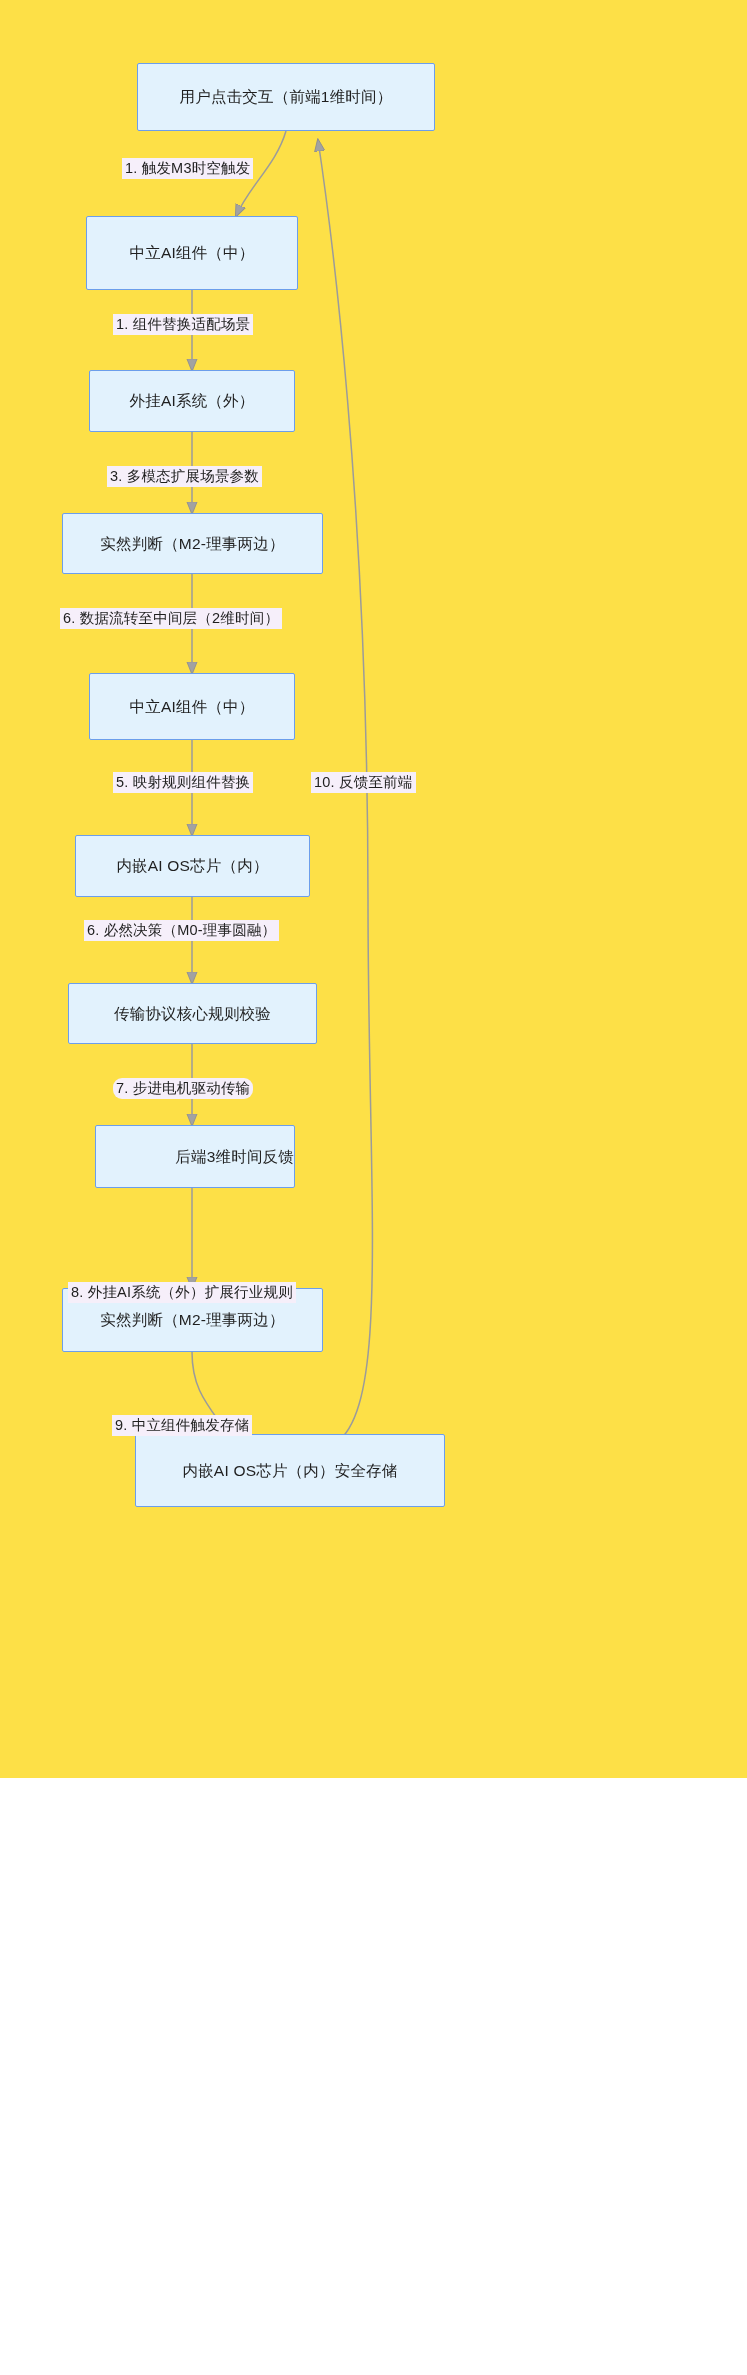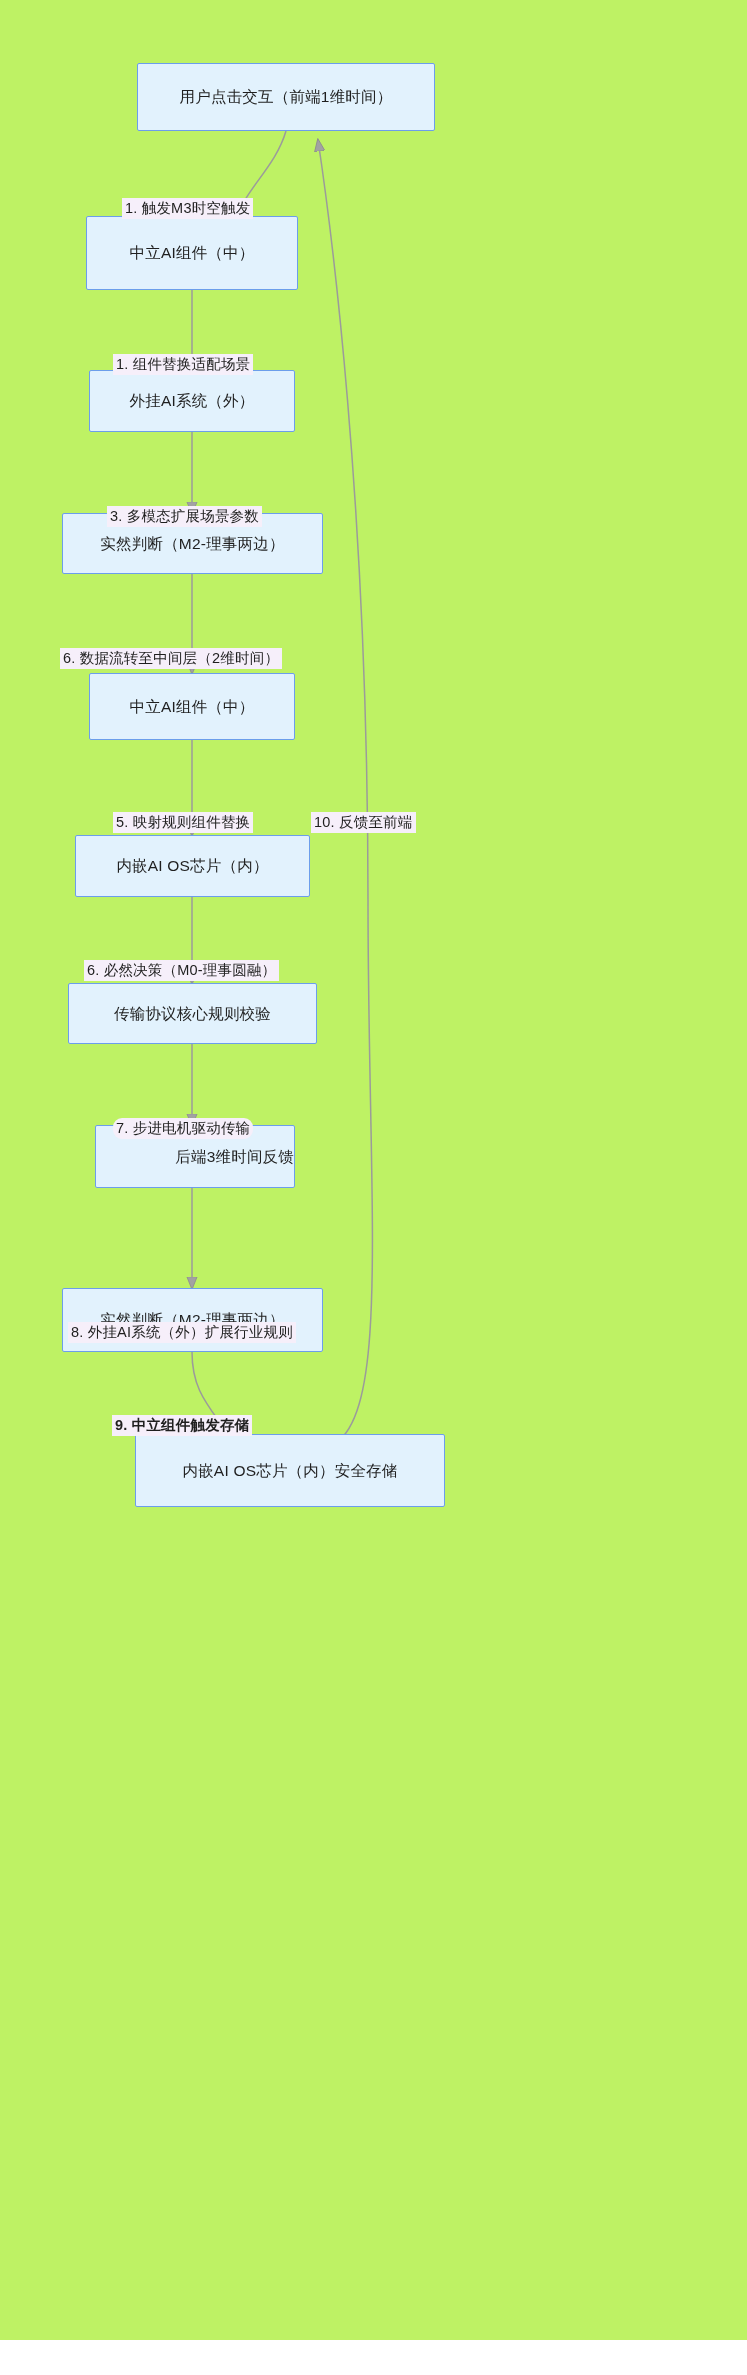--- a/index.html
+++ b/index.html
@@ -6,22 +6,22 @@
     margin: 0;
     padding: 0;
     background: #ffffff;
   }
   body {
     font-family: "Liberation Sans", "DejaVu Sans", sans-serif;
   }
   #flow-root {
     position: relative;
     width: 747px;
-    height: 2340px;
-    background: #bef264;
+    height: 1778px;
+    background: #fde047;
     overflow: hidden;
   }
   
   #edge-layer {
     position: absolute;
     left: 0;
     top: 0;
     width: 747px;
     height: 2375px;
     pointer-events: none;
@@ -45,21 +45,20 @@
   .edge-label {
     position: absolute;
     background: #f6effa;
     color: #1f1f1f;
     font-size: 14.5px;
     line-height: 1.3;
     letter-spacing: 0.2px;
     white-space: nowrap;
     padding: 1px 3px;
     box-sizing: border-box;
-    margin-top: 40px;
   }
 </style>
 </head>
 <body>
 
 <div id="flow-root">
 
   <svg id="edge-layer" viewBox="0 0 747 2375" width="747" height="2375" xmlns="http://www.w3.org/2000/svg">
     <defs>
       <marker id="arrowhead" markerWidth="9" markerHeight="9" refX="7.5" refY="4" orient="auto" markerUnits="strokeWidth">
@@ -147,21 +146,21 @@
   </div>
 
   <div class="edge-label" style="left:113px; top:1078px;border-radius:9px;">
     <span>7. 步进电机驱动传输</span>
   </div>
 
   <div class="edge-label" style="left:68px; top:1282px;">
     <span>8. 外挂AI系统（外）扩展行业规则</span>
   </div>
 
-  <div class="edge-label" style="left:112px; top:1375px;font-weight:bold;">
+  <div class="edge-label" style="left:112px; top:1415px;">
     <span>9. 中立组件触发存储</span>
   </div>
 
   <div class="edge-label" style="left:311px; top:772px;">
     <span>10. 反馈至前端</span>
   </div>
 
 </div>
 
 </body></html>

